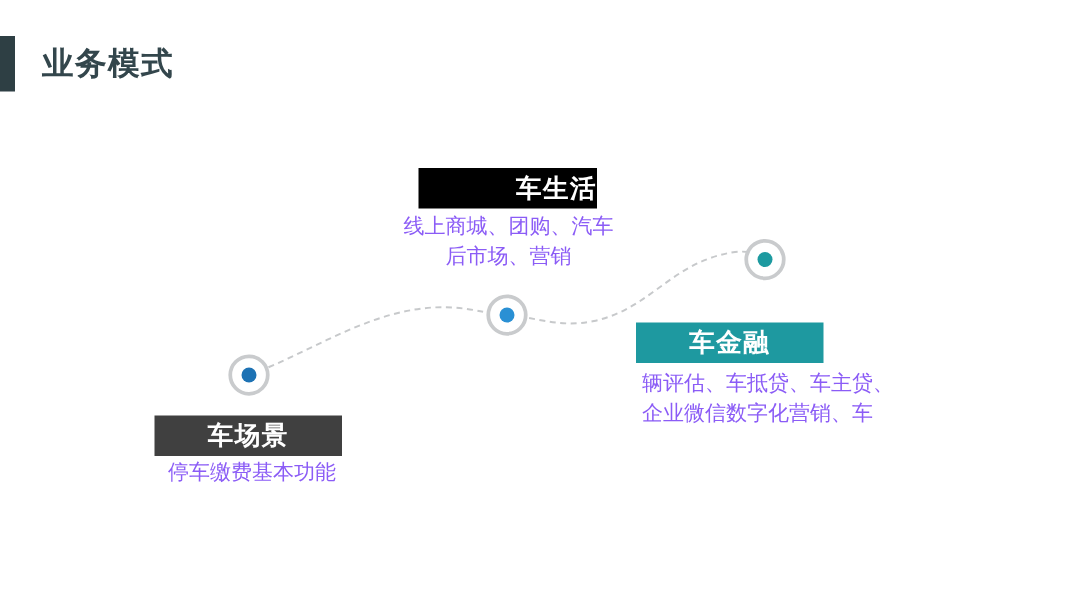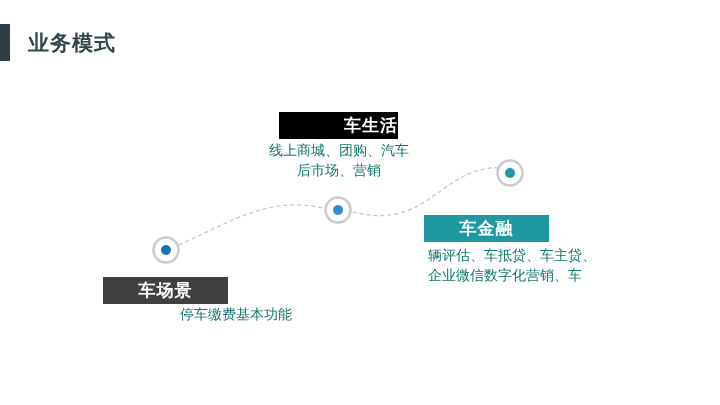--- a/index.html
+++ b/index.html
@@ -48,29 +48,29 @@
     justify-content: center;
     color: #ffffff;
     font-size: 17px;
     font-weight: bold;
     letter-spacing: 1px;
   }
   .desc {
     position: absolute;
     font-size: 14px;
     line-height: 20px;
-    color: #0f766e;
+    color: #8b5cf6;
   }
   .desc .line { white-space: nowrap; }
 
   #box-car-life   { left: 279px; top: 112px; width: 119px; }
   #desc-car-life  { left: 249px; top: 140px; width: 180px; text-align: center; }
 
   #box-car-scene  { left: 103px; top: 277px; }
-  #desc-car-scene { left: 112px; top: 304px; width: 180px; text-align: right; }
+  #desc-car-scene { left: 112px; top: 304px; width: 180px; text-align: left; }
 
   #box-car-finance  { left: 424px; top: 215px; }
   #desc-car-finance { left: 428px; top: 245px; width: 170px; text-align: left; }
 </style>
 </head>
 <body>
 
 <div id="stage">
 
   <div class="accent-bar" style="background: rgb(46, 63, 68);"></div>

